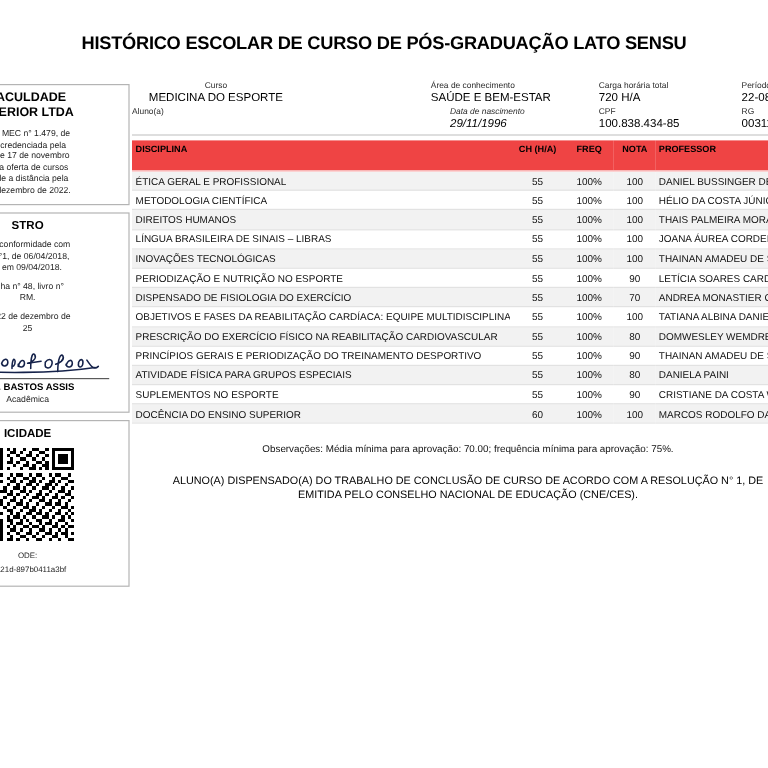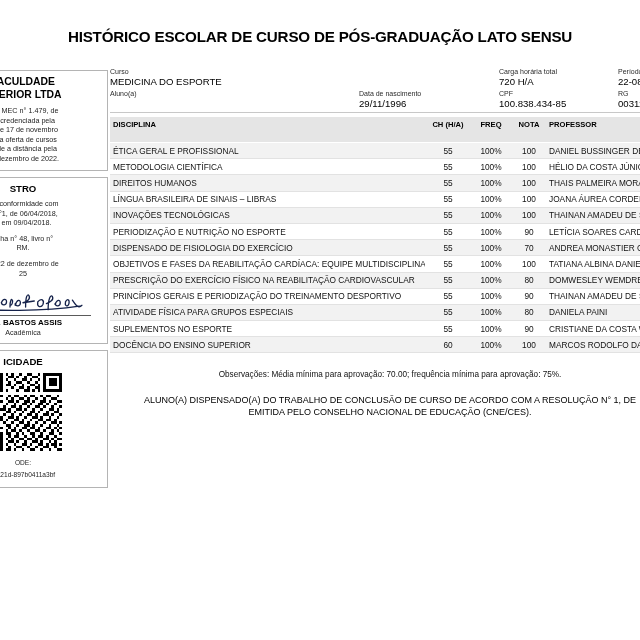--- a/index.html
+++ b/index.html
@@ -140,21 +140,21 @@
   }
 
   
   #grades-table {
     width: 535px;
     border-collapse: collapse;
     table-layout: fixed;
     margin-top: 4px;
   }
   #grades-table th {
-    background: #e5e5e5;
+    background: #ef4444;
     font-size: 7.6px;
     font-weight: bold;
     text-align: left;
     padding: 3px 2px 13px 3px;
     color: #000;
     white-space: nowrap;
     border-bottom: 1px solid #fff;
   }
   #grades-table td {
     font-size: 8.3px;
@@ -492,29 +492,33 @@
     </div>
     <div class="qr-caption">ODE:</div>
     <div class="qr-caption">9-a21d-897b0411a3bf</div>
   </div>
 
 </div>
 
 <div id="main">
 
   <div id="meta-grid">
-    <div class="meta-cell" style="left:0; top:0;">
+    <div class="meta-cell" style="left:14px; top:0;text-align:center;">
       <div class="meta-label">Curso</div>
       <div class="meta-value">MEDICINA DO ESPORTE</div>
     </div>
     <div class="meta-cell" style="left:0; top:22px;">
       <div class="meta-label">Aluno(a)</div>
     </div>
 
-    <div class="meta-cell" style="left:249px; top:22px;">
+    <div class="meta-cell" style="left:249px; top:0;">
+      <div class="meta-label">Área de conhecimento</div>
+      <div class="meta-value">SAÚDE E BEM-ESTAR</div>
+    </div>
+    <div class="meta-cell" style="left:265px; top:22px;font-style:italic;">
       <div class="meta-label">Data de nascimento</div>
       <div class="meta-value">29/11/1996</div>
     </div>
 
     <div class="meta-cell" style="left:389px; top:0;">
       <div class="meta-label">Carga horária total</div>
       <div class="meta-value">720 H/A</div>
     </div>
     <div class="meta-cell" style="left:389px; top:22px;">
       <div class="meta-label">CPF</div>

